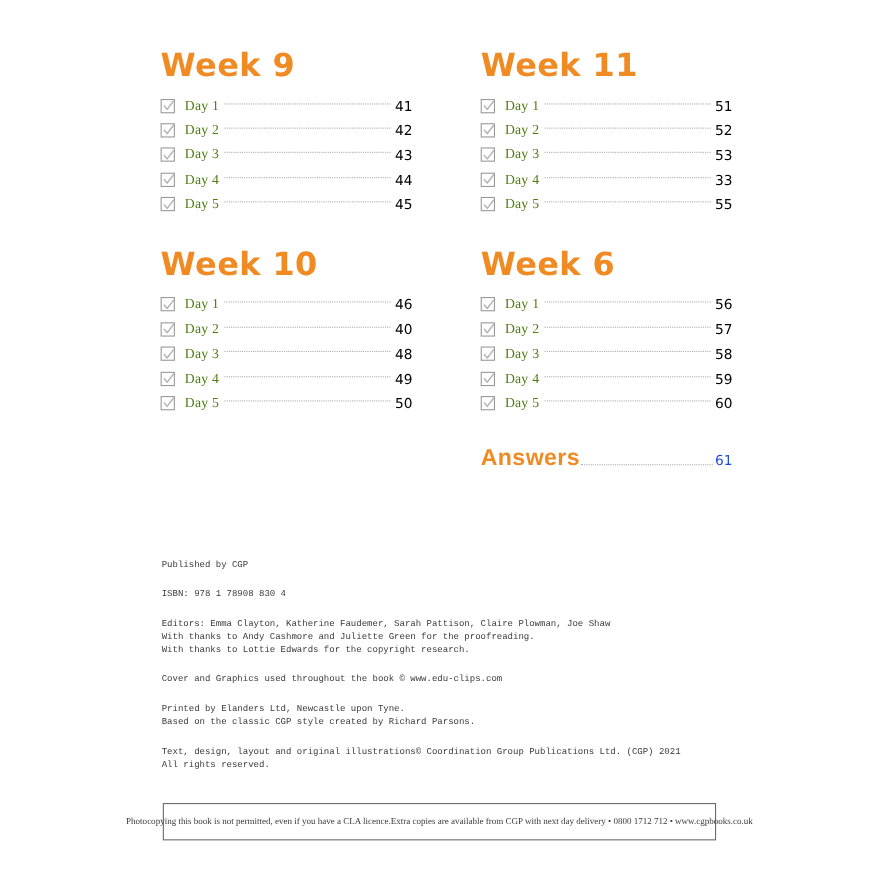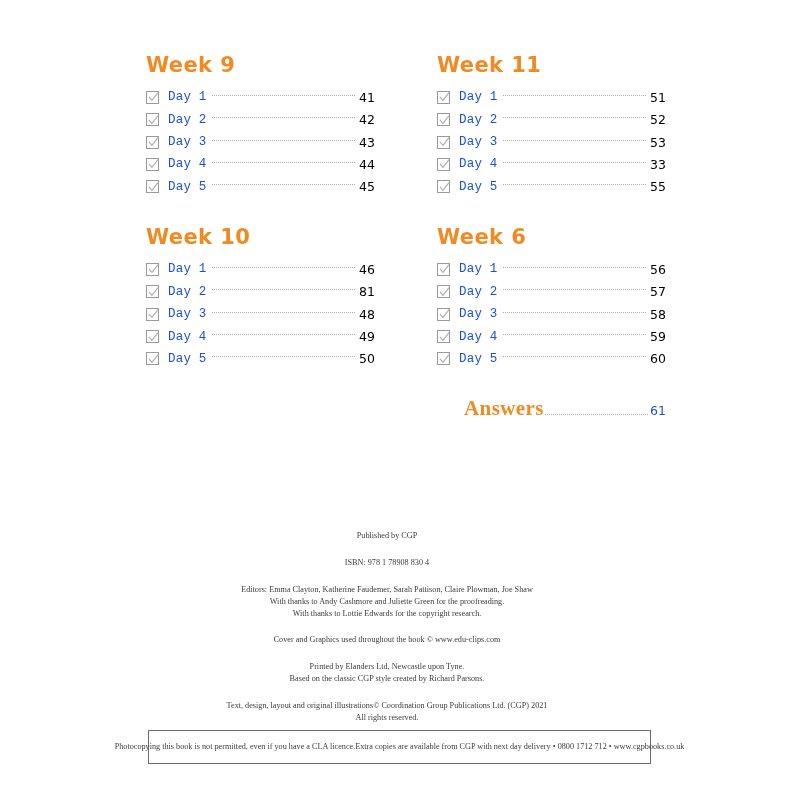--- a/index.html
+++ b/index.html
@@ -30,28 +30,27 @@
     width: 229px;
     flex: 0 0 229px;
   }
 
   .week-block {
     margin-bottom: 28px;
   }
 
   .week-title {
     font-family: "DejaVu Sans", sans-serif;
-    font-size: 21px;
+    font-size: 29px;
     font-weight: bold;
     color: #F08A22;
     letter-spacing: 0.4px;
     line-height: 1.1;
     margin-bottom: 9px;
     white-space: nowrap;
-    margin-top: 10px;
   }
 
   .day-row {
     display: flex;
     align-items: center;
     height: 22.4px;
   }
 
   .checkbox {
     flex: 0 0 13px;
@@ -65,23 +64,23 @@
   .checkbox svg {
     position: absolute;
     left: 0.5px;
     top: 0.5px;
     width: 11px;
     height: 11px;
     display: block;
   }
 
   .day-label {
-    font-family: Liberation Mono, monospace;
+    font-family: Liberation Serif, serif;
     font-size: 12.5px;
-    color: #1d4ed8;
+    color: #4d7c0f;
     margin-left: 9px;
     white-space: nowrap;
     letter-spacing: 0.2px;
   }
 
   .leader {
     flex: 1 1 auto;
     border-bottom: 1.3px dotted #adadad;
     margin: 0 2px 4px 5px;
     height: 1px;
@@ -101,28 +100,27 @@
   .answers-block {
     margin-top: 16px;
   }
 
   .answers-row {
     display: flex;
     align-items: flex-end;
   }
 
   .answers-label {
-    font-family: Liberation Serif, serif;
+    font-family: Liberation Sans, sans-serif;
     font-size: 21px;
     font-weight: bold;
     color: #F08A22;
     letter-spacing: 0.4px;
     white-space: nowrap;
     line-height: 1;
-    margin-left: 27px;
   }
 
   .answers-leader {
     flex: 1 1 auto;
     border-bottom: 1.3px dotted #adadad;
     margin: 0 2px 4px 1px;
     height: 1px;
   }
 
   .answers-page {
@@ -130,27 +128,26 @@
     font-size: 12.5px;
     color: #1d4ed8;
     white-space: nowrap;
     padding-bottom: 1px;
   }
 
   
   .imprint {
     position: absolute;
     left: 147px;
-    top: 530px;
+    top: 508px;
     width: 480px;
-    font-family: Liberation Serif, serif;
+    font-family: Liberation Mono, monospace;
     font-size: 8.2px;
     color: #3b3b3b;
     line-height: 1.45;
-    text-align: center;
   }
 
   .imprint .group { margin-bottom: 15px; }
   .imprint .group.tight { margin-bottom: 14px; }
   .imprint p { white-space: nowrap; }
 
   
   .notice-box {
     position: absolute;
     left: 148px;
@@ -250,21 +247,21 @@
       </div>
 
       <div class="day-row">
         <span class="checkbox">
             <svg viewBox="0 0 12 12">
               <path d="M1.5 5.8 L4.3 9.2 L10.5 1.2" fill="none" stroke="#b5b5b5" stroke-width="1.5" stroke-linecap="round" stroke-linejoin="round"></path>
             </svg>
           </span>
         <span class="day-label">Day 2</span>
         <span class="leader"></span>
-        <span class="page-num">81</span>
+        <span class="page-num">40</span>
       </div>
 
       <div class="day-row">
         <span class="checkbox">
             <svg viewBox="0 0 12 12">
               <path d="M1.5 5.8 L4.3 9.2 L10.5 1.2" fill="none" stroke="#b5b5b5" stroke-width="1.5" stroke-linecap="round" stroke-linejoin="round"></path>
             </svg>
           </span>
         <span class="day-label">Day 3</span>
         <span class="leader"></span>

